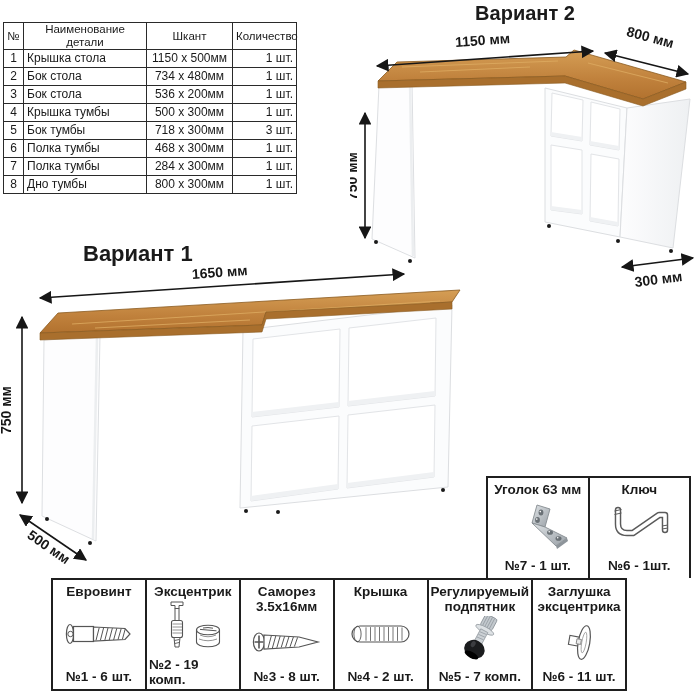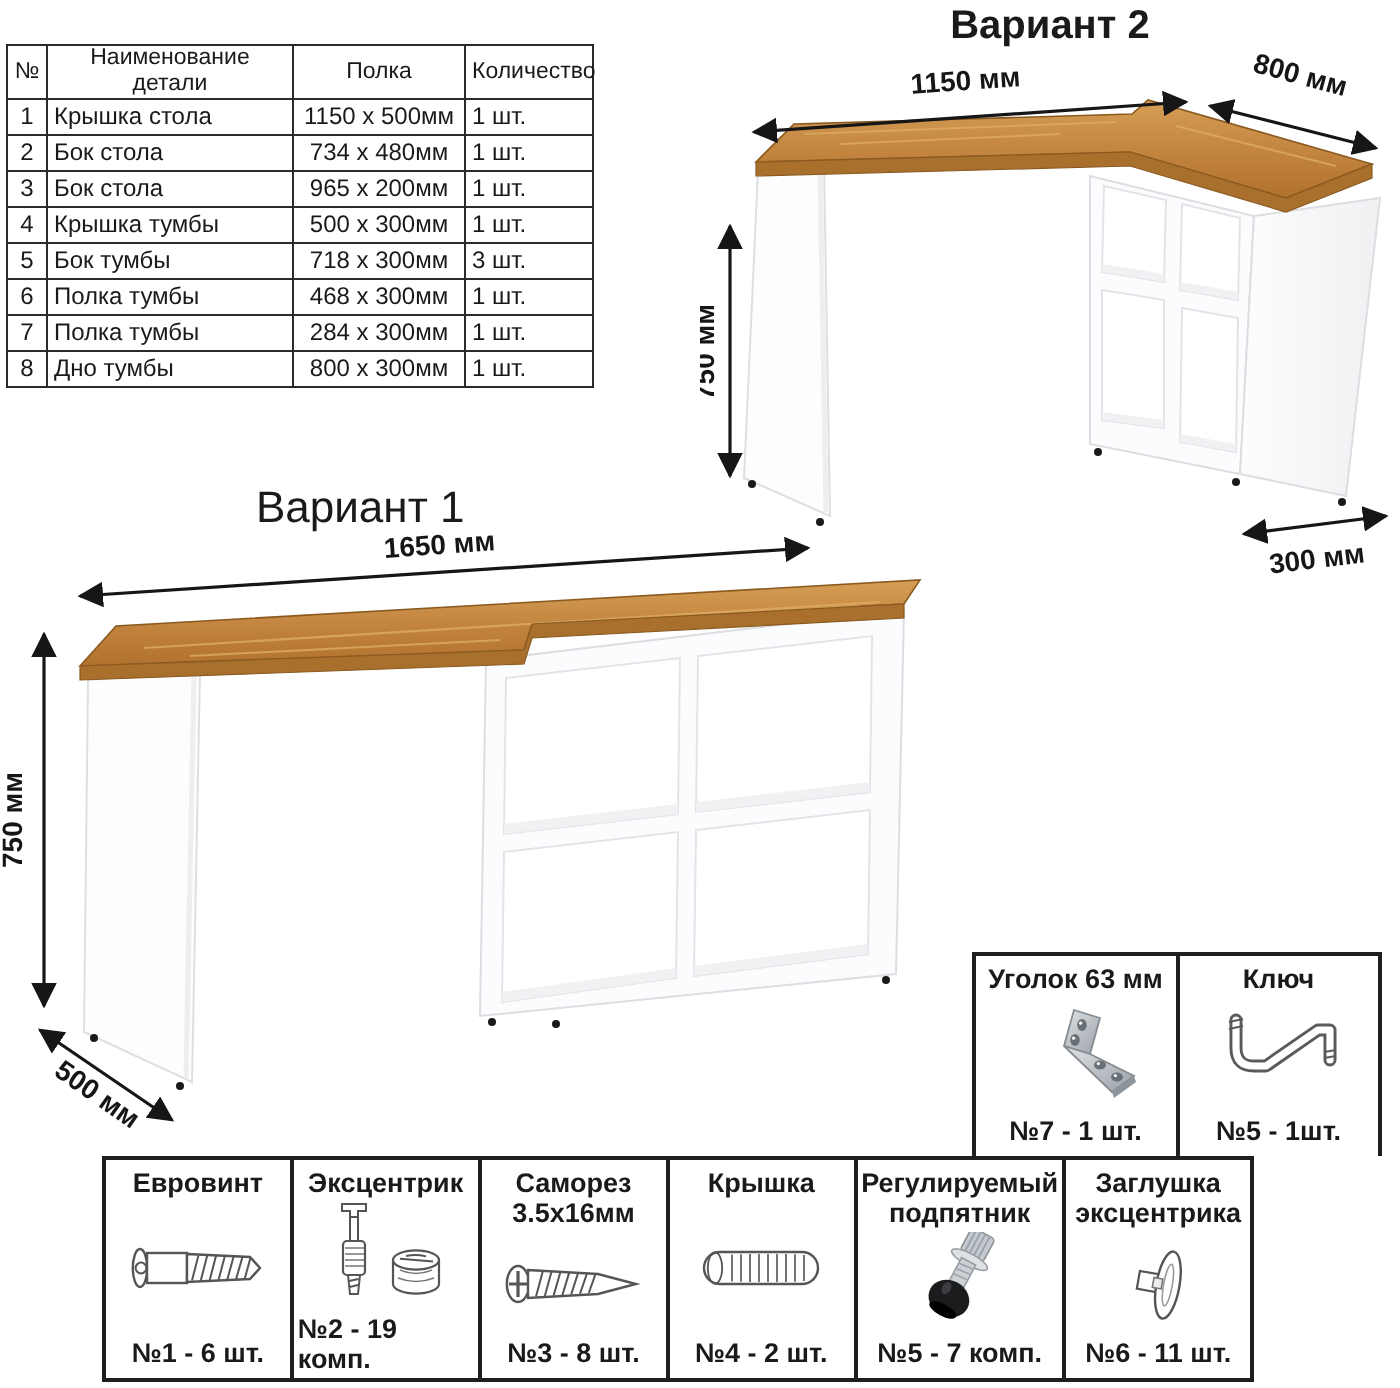--- a/index.html
+++ b/index.html
@@ -6,25 +6,25 @@
   body{font-family:"Liberation Sans","DejaVu Sans",sans-serif;color:#1a1a1a;}
   .page{position:relative;width:700px;height:694px;background:#ffffff;overflow:hidden;}
 
   
   table.parts{position:absolute;left:3px;top:22px;width:293px;border-collapse:collapse;table-layout:fixed;}
   table.parts th,table.parts td{border:1.5px solid #2a2a2a;font-size:12px;height:17px;padding:0 3px;line-height:13px;background:#fff;}
   table.parts th{font-weight:normal;text-align:center;font-size:11.5px;}
   td.c-num{text-align:center;}
   td.c-name{text-align:left;padding-left:6px;}
   td.c-size{text-align:center;}
-  td.c-qty{text-align:left;}
+  td.c-qty{text-align:right;}
 
   
   .v2-title{position:absolute;left:360px;top:2px;width:330px;text-align:center;font-size:20px;font-weight:bold;}
-  .v1-title{position:absolute;left:83px;top:241px;font-size:22px;font-weight:normal;margin-left:45px;}
+  .v1-title{position:absolute;left:83px;top:241px;font-size:22px;font-weight:bold;}
 
   svg.drawing{position:absolute;}
   #v2svg{left:350px;top:0;width:350px;height:300px;}
   #v1svg{left:0;top:260px;width:480px;height:312px;}
   .dim-text{font-size:14px;font-weight:bold;fill:#161616;}
 
   
   .legend-row{position:absolute;display:flex;}
   .legend-top{left:470px;top:476px;width:221px;height:102px;}
   .legend-bottom{left:35px;top:578px;width:592px;height:113px;}
@@ -45,41 +45,41 @@
     <colgroup>
         <col style="width:20px">
         <col style="width:123px">
         <col style="width:86px">
         <col style="width:64px">
       </colgroup>
     <thead>
       <tr>
         <th>№</th>
         <th>Наименование детали</th>
-        <th>Полка</th>
+        <th>Шкант</th>
         <th>Количество</th>
       </tr>
     </thead>
     <tbody>
       <tr>
         <td class="c-num">1</td>
         <td class="c-name">Крышка стола</td>
         <td class="c-size">1150 х 500мм</td>
         <td class="c-qty">1 шт.</td>
       </tr>
       <tr>
         <td class="c-num">2</td>
         <td class="c-name">Бок стола</td>
         <td class="c-size">734 х 480мм</td>
         <td class="c-qty">1 шт.</td>
       </tr>
       <tr>
         <td class="c-num">3</td>
         <td class="c-name">Бок стола</td>
-        <td class="c-size">965 х 200мм</td>
+        <td class="c-size">536 х 200мм</td>
         <td class="c-qty">1 шт.</td>
       </tr>
       <tr>
         <td class="c-num">4</td>
         <td class="c-name">Крышка тумбы</td>
         <td class="c-size">500 х 300мм</td>
         <td class="c-qty">1 шт.</td>
       </tr>
       <tr>
         <td class="c-num">5</td>
@@ -240,21 +240,21 @@
     </div>
     <div class="hw-cell">
       <div class="hw-name">Ключ</div>
       <div class="hw-icon">
         <svg width="70" height="54" viewBox="0 0 70 54">
           <path d="M14,9 L14,23 Q14,32 23,32 L29,32 L55,14 L61,14 L61,29" fill="none" stroke="#5a5a5a" stroke-width="6.5" stroke-linecap="round" stroke-linejoin="round"></path>
           <path d="M14,9 L14,23 Q14,32 23,32 L29,32 L55,14 L61,14 L61,29" fill="none" stroke="#ffffff" stroke-width="3.6" stroke-linecap="round" stroke-linejoin="round"></path>
           <path d="M10.5,10 L17.5,8.5 M10.5,13.5 L17.5,12 M58,25 L64,24 M58,28 L64,27" stroke="#5a5a5a" stroke-width="1"></path>
         </svg>
       </div>
-      <div class="hw-count">№5 - 1шт.</div>
+      <div class="hw-count">№6 - 1шт.</div>
     </div>
   </div>
 
   <div class="legend-row legend-bottom">
 
     <div class="hw-cell">
       <div class="hw-name">Евровинт</div>
       <div class="hw-icon">
         <svg width="76" height="42" viewBox="0 0 76 42">
           <ellipse cx="9" cy="21" rx="3.6" ry="9.5" fill="#fff" stroke="#555" stroke-width="1.2"></ellipse>

